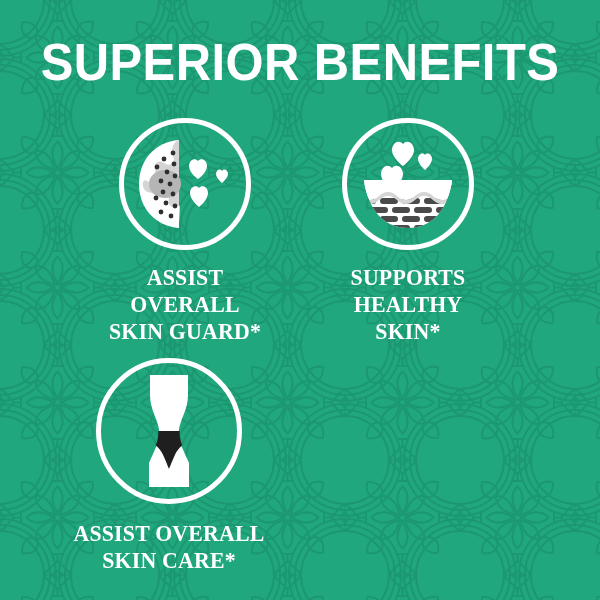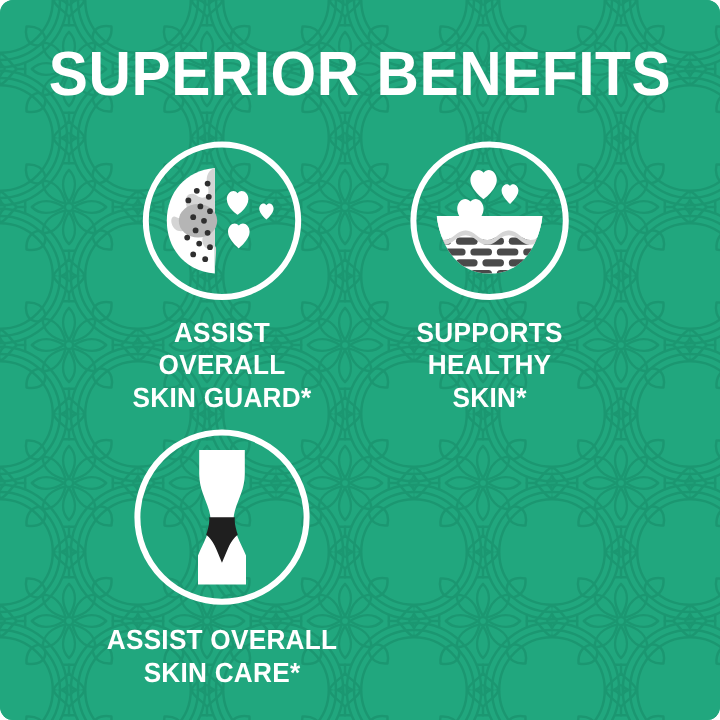--- a/index.html
+++ b/index.html
@@ -8,21 +8,20 @@
     padding: 0;
     background: #ffffff;
   }
   .poster {
     position: relative;
     width: 600px;
     height: 600px;
     overflow: hidden;
     background-color: #21a77e;
     font-family: "Liberation Sans", "DejaVu Sans", sans-serif;
-    border-radius: 11px;
     -webkit-font-smoothing: antialiased;
   }
 
   
   .bg-pattern {
     position: absolute;
     inset: 0;
     z-index: 0;
     opacity: 1;
   }
@@ -43,29 +42,30 @@
     letter-spacing: 0.5px;
     transform: scaleX(0.94);
     white-space: nowrap;
   }
 
   
   .grid {
     position: absolute;
     inset: 0;
     z-index: 2;
+    font-family: Liberation Serif, serif;
   }
   .benefit {
     position: absolute;
     width: 250px;
     text-align: center;
   }
   .benefit.b0 { left: 60px;  top: 118px; }
   .benefit.b1 { left: 283px; top: 118px; }
-  .benefit.b2 { left: 60px;  top: 358px; }
+  .benefit.b2 { left: 44px;  top: 358px; }
   .benefit.b3 { left: 295px; top: 358px; }
 
   .circle-wrap {
     position: relative;
     margin: 0 auto;
     display: block;
   }
   .benefit.b0 .circle-wrap,
   .benefit.b1 .circle-wrap { width: 132px; height: 132px; }
   .benefit.b2 .circle-wrap,

